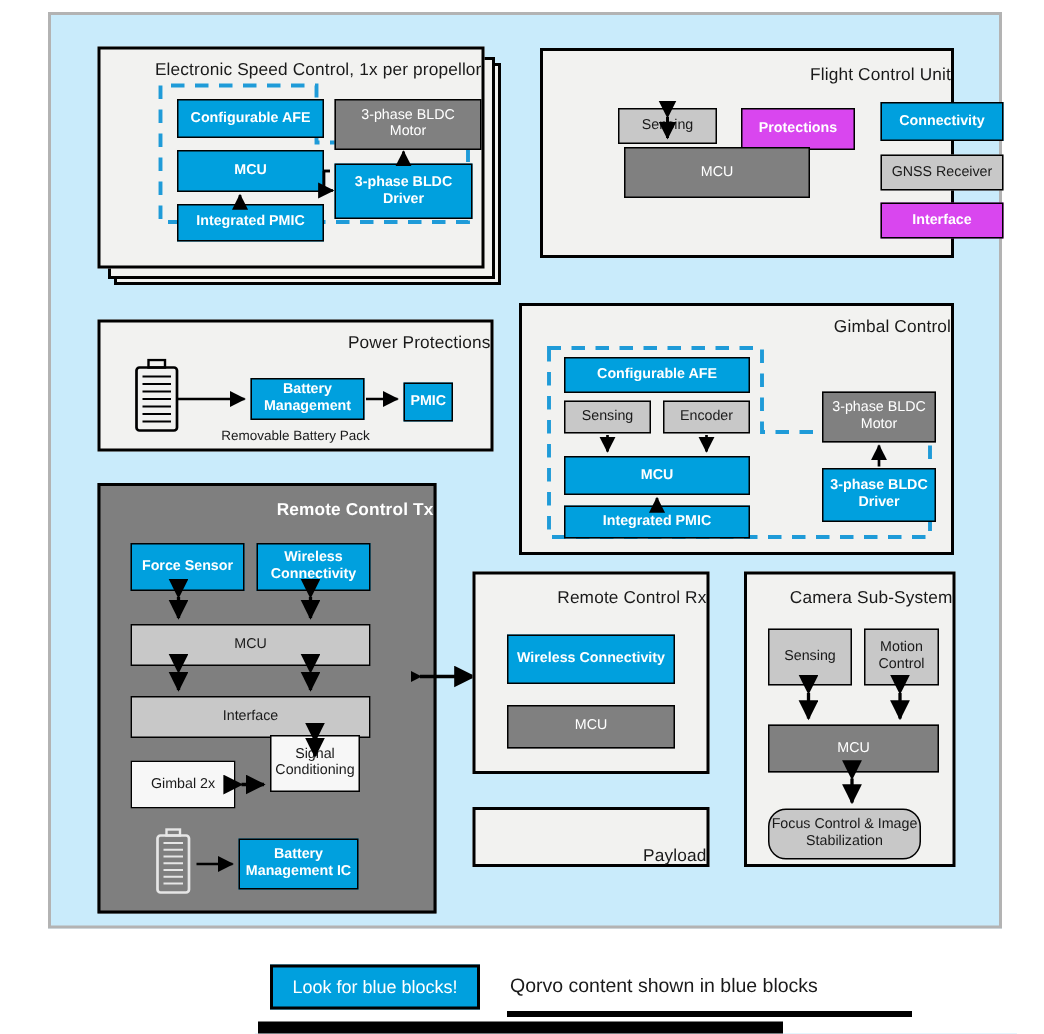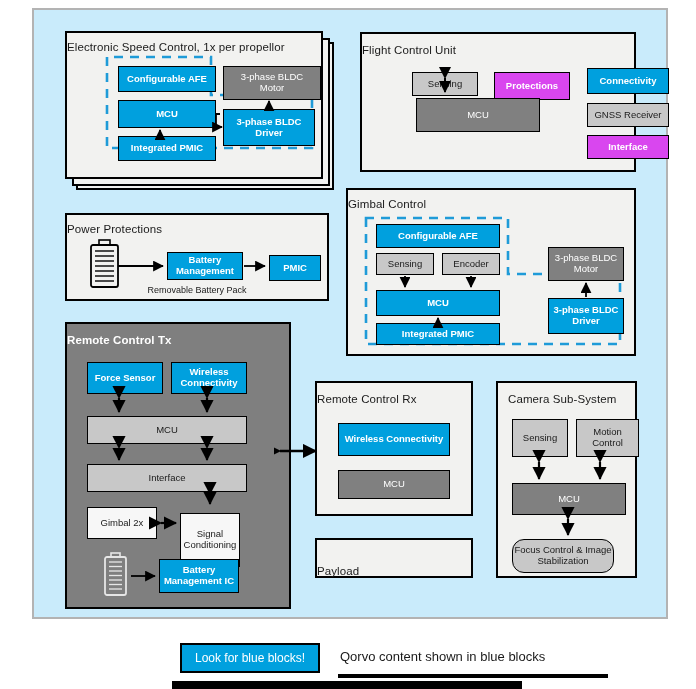--- a/index.html
+++ b/index.html
@@ -23,21 +23,21 @@
   
   .panel{
     position:absolute;
     background:#f2f2f0;
     border:2.5px solid #000;
     box-sizing:border-box;
   }
   .panel.dark{background:#7f7f7f;}
   .panel-title{
     position:absolute;left:0;right:0;
-    text-align:left;
+    text-align:right;
     font-size:11.5px;
     color:#1a1a1a;
     letter-spacing:.1px;
     white-space:nowrap;
   }
   .panel.dark .panel-title{color:#ffffff;font-weight:bold;}
 
   
   .stack-shadow{
     position:absolute;
@@ -173,36 +173,36 @@
           <line x1="10" y1="22" x2="29" y2="22"></line>
           <line x1="10" y1="27" x2="29" y2="27"></line>
           <line x1="10" y1="32" x2="29" y2="32"></line>
           <line x1="10" y1="37" x2="29" y2="37"></line>
           <line x1="10" y1="42" x2="29" y2="42"></line>
         </g>
       </svg>
 
       <div class="blk blue" style="left:100px;top:37px;width:76px;height:28px;">Battery
 Management</div>
-      <div class="blk blue" style="left:202px;top:40px;width:52px;height:26px;">PMIC</div>
+      <div class="blk blue" style="left:202px;top:40px;width:33px;height:26px;">PMIC</div>
 
       <div class="caption" style="left:0;right:0;top:70px;">Removable Battery Pack</div>
 
       <svg class="arrow" style="left:0;top:0;" width="264" height="88" viewBox="0 0 264 88">
         <defs>
           <marker id="ah3" markerWidth="7" markerHeight="7" refX="5.5" refY="3" orient="auto">
             <path d="M0,0 L6,3 L0,6 z" fill="#000"></path>
           </marker>
         </defs>
         <line x1="51" y1="51" x2="96" y2="51" stroke="#000" stroke-width="1.8" marker-end="url(#ah3)"></line>
         <line x1="177" y1="51" x2="198" y2="51" stroke="#000" stroke-width="1.8" marker-end="url(#ah3)"></line>
       </svg>
     </div>
 
-    <div class="panel" style="left:312px;top:178px;width:290px;height:168px;">
+    <div class="panel" style="left:312px;top:192px;width:290px;height:168px;">
       <div class="panel-title" style="top:8px;">Gimbal Control</div>
 
       <svg class="dashed" style="left:0;top:0;" width="290" height="168" viewBox="0 0 290 168">
         <path d="M 18 28 L 18 154 L 272 154 L 272 84 L 160 84 L 160 28 Z" fill="none" stroke="#1f9bd8" stroke-width="2.6" stroke-dasharray="9,7" stroke-linecap="butt"></path>
       </svg>
 
       <div class="blk blue" style="left:28px;top:34px;width:124px;height:24px;">Configurable AFE</div>
       <div class="blk gray-l" style="left:28px;top:63px;width:58px;height:22px;">Sensing</div>
       <div class="blk gray-l" style="left:94px;top:63px;width:58px;height:22px;">Encoder</div>
       <div class="blk blue" style="left:28px;top:100px;width:124px;height:26px;">MCU</div>
@@ -227,21 +227,21 @@
 
     <div class="panel dark" style="left:31px;top:312px;width:226px;height:287px;">
       <div class="panel-title" style="top:10px;">Remote Control Tx</div>
 
       <div class="blk blue" style="left:20px;top:38px;width:76px;height:32px;">Force Sensor</div>
       <div class="blk blue" style="left:104px;top:38px;width:76px;height:32px;">Wireless
 Connectivity</div>
       <div class="blk gray-l" style="left:20px;top:92px;width:160px;height:28px;">MCU</div>
       <div class="blk gray-l" style="left:20px;top:140px;width:160px;height:28px;">Interface</div>
       <div class="blk white" style="left:20px;top:183px;width:70px;height:32px;">Gimbal 2x</div>
-      <div class="blk white" style="left:113px;top:189px;width:60px;height:54px;">Signal
+      <div class="blk white" style="left:113px;top:166px;width:60px;height:38px;">Signal
 Conditioning</div>
       <div class="blk blue" style="left:92px;top:235px;width:80px;height:34px;">Battery
 Management IC</div>
 
       <svg class="arrow" style="left:34px;top:228px;" width="30" height="46" viewBox="0 0 30 46">
         <rect x="10" y="1" width="9" height="4" fill="none" stroke="#e6e6e6" stroke-width="1.6"></rect>
         <rect x="4" y="5" width="21" height="38" rx="2" fill="none" stroke="#e6e6e6" stroke-width="1.8"></rect>
         <g stroke="#e6e6e6" stroke-width="1.3">
           <line x1="8" y1="10" x2="21" y2="10"></line>
           <line x1="8" y1="14.5" x2="21" y2="14.5"></line>
@@ -291,21 +291,21 @@
     </div>
 
     <div class="panel" style="left:281px;top:528px;width:158px;height:40px;">
       <div class="panel-title" style="top:25px;">Payload</div>
     </div>
 
     <div class="panel" style="left:462px;top:371px;width:141px;height:197px;">
       <div class="panel-title" style="top:10px;padding-left:10px;">Camera Sub-System</div>
 
       <div class="blk gray-l" style="left:14px;top:36px;width:56px;height:38px;">Sensing</div>
-      <div class="blk gray-l" style="left:78px;top:36px;width:63px;height:38px;">Motion
+      <div class="blk gray-l" style="left:78px;top:36px;width:50px;height:38px;">Motion
 Control</div>
       <div class="blk gray-m" style="left:14px;top:100px;width:114px;height:32px;">MCU</div>
       <div class="blk gray-l" style="left:14px;top:156px;width:102px;height:34px;border-radius:12px;">Focus Control &amp; Image
 Stabilization</div>
 
       <svg class="arrow" style="left:0;top:0;" width="141" height="197" viewBox="0 0 141 197">
         <defs>
           <marker id="ah7" markerWidth="7" markerHeight="7" refX="5.5" refY="3" orient="auto">
             <path d="M0,0 L6,3 L0,6 z" fill="#000"></path>
           </marker>

